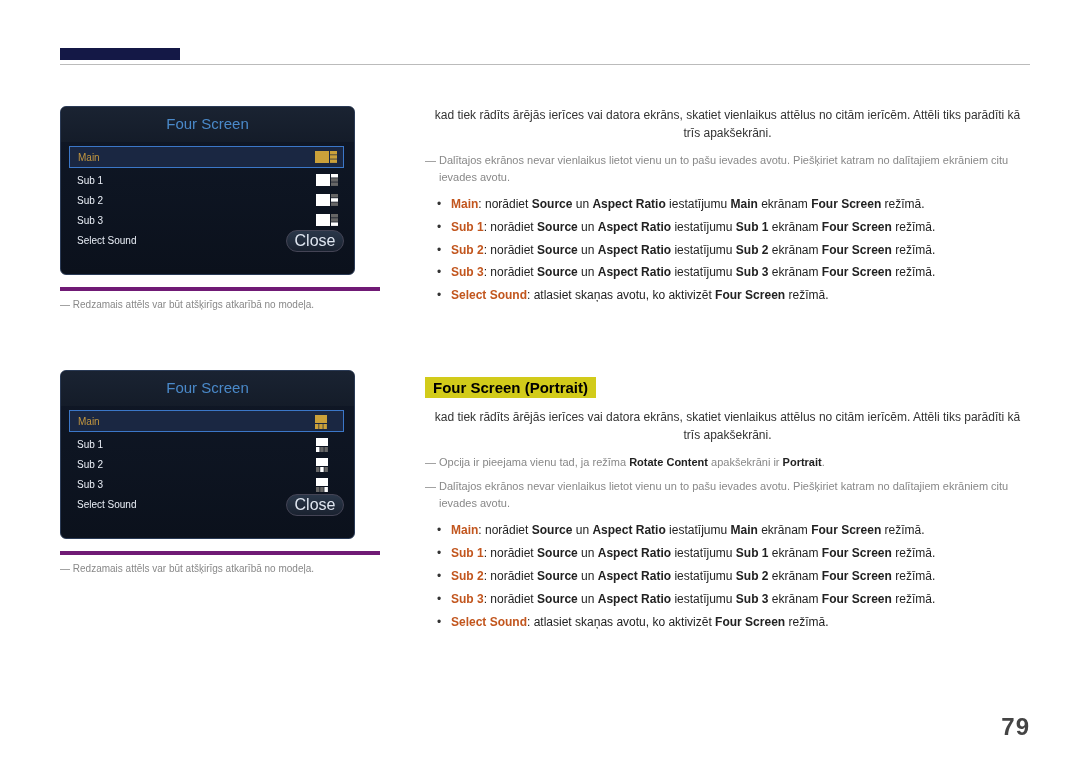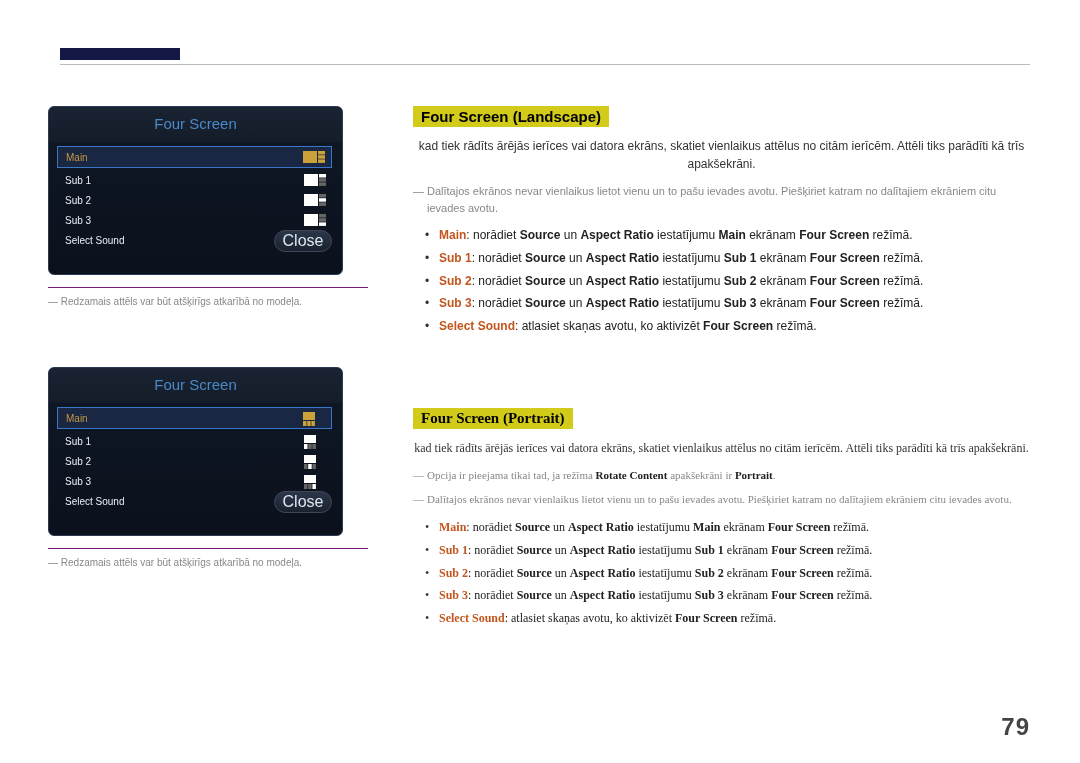--- a/index.html
+++ b/index.html
@@ -6,21 +6,21 @@
   body {
     width: 1080px;
     height: 763px;
     background: #ffffff;
     font-family: Arial, sans-serif;
     color: #222;
     position: relative;
     font-size: 11px;
   }
   .page {
-    padding: 48px 50px 40px 48px;
+    padding: 48px 50px 40px 60px;
     position: relative;
     height: 100%;
   }
   .header-rule {
     border-top: 1px solid #bbb;
     position: absolute;
     top: 64px; left: 60px; right: 50px;
   }
   .header-bar {
     position: absolute;
@@ -32,21 +32,21 @@
     display: flex;
     gap: 30px;
     padding-top: 58px;
   }
   .col-left { width: 335px; flex-shrink: 0; }
   .col-right { flex: 1; }
   .section { margin-bottom: 46px; }
   .caption {
     font-size: 10px;
     color: #888;
-    border-top: 1px solid #701a75;
+    border-top: 4px solid #701a75;
     padding-top: 8px;
     margin-top: 12px;
     width: 320px;
   }
   .caption::before { content: "― "; color: #888; }
   
   .osd {
     width: 295px;
     background: linear-gradient(#101827, #0b111c);
     border: 1px solid #2a3a55;
@@ -270,37 +270,36 @@
             <div class="osd-close">Close</div>
           </div>
         </div>
         <div class="caption">Redzamais attēls var būt atšķirīgs atkarībā no modeļa.</div>
       </div>
     </div>
 
     <div class="col-right">
 
       <div class="right-section">
-        <div class="heading">Four Screen (Landscape)</div>
         <div class="lead">kad tiek rādīts ārējās ierīces vai datora ekrāns, skatiet vienlaikus attēlus no citām ierīcēm. Attēli tiks parādīti kā trīs apakšekrāni.</div>
         <div class="note">Dalītajos ekrānos nevar vienlaikus lietot vienu un to pašu ievades avotu. Piešķiriet katram no dalītajiem ekrāniem citu ievades avotu.</div>
         <ul class="bullets" id="land-list">
             <li><span class="orange">Main</span>: norādiet <span class="bold">Source</span> un <span class="bold">Aspect Ratio</span> iestatījumu <span class="bold">Main</span> ekrānam <span class="bold">Four Screen</span> režīmā.</li>
             <li><span class="orange">Sub 1</span>: norādiet <span class="bold">Source</span> un <span class="bold">Aspect Ratio</span> iestatījumu <span class="bold">Sub 1</span> ekrānam <span class="bold">Four Screen</span> režīmā.</li>
             <li><span class="orange">Sub 2</span>: norādiet <span class="bold">Source</span> un <span class="bold">Aspect Ratio</span> iestatījumu <span class="bold">Sub 2</span> ekrānam <span class="bold">Four Screen</span> režīmā.</li>
             <li><span class="orange">Sub 3</span>: norādiet <span class="bold">Source</span> un <span class="bold">Aspect Ratio</span> iestatījumu <span class="bold">Sub 3</span> ekrānam <span class="bold">Four Screen</span> režīmā.</li>
             <li><span class="orange">Select Sound</span>: atlasiet skaņas avotu, ko aktivizēt <span class="bold">Four Screen</span> režīmā.</li>
           </ul>
       </div>
 
-      <div class="right-section" style="margin-top:70px;font-family:Liberation Serif, serif;">
+      <div class="right-section" style="margin-top:70px;">
         <div class="heading">Four Screen (Portrait)</div>
         <div class="lead">kad tiek rādīts ārējās ierīces vai datora ekrāns, skatiet vienlaikus attēlus no citām ierīcēm. Attēli tiks parādīti kā trīs apakšekrāni.</div>
         <div class="note">
-          <span>Opcija ir pieejama tikai tad, ja režīma </span><span class="bold">Rotate Content</span><span> apakšekrāni ir </span><span class="bold">Portrait</span><span>.</span>
+          <span>Opcija ir pieejama vienu tad, ja režīma </span><span class="bold">Rotate Content</span><span> apakšekrāni ir </span><span class="bold">Portrait</span><span>.</span>
         </div>
         <div class="note">Dalītajos ekrānos nevar vienlaikus lietot vienu un to pašu ievades avotu. Piešķiriet katram no dalītajiem ekrāniem citu ievades avotu.</div>
         <ul class="bullets" id="port-list">
             <li><span class="orange">Main</span>: norādiet <span class="bold">Source</span> un <span class="bold">Aspect Ratio</span> iestatījumu <span class="bold">Main</span> ekrānam <span class="bold">Four Screen</span> režīmā.</li>
             <li><span class="orange">Sub 1</span>: norādiet <span class="bold">Source</span> un <span class="bold">Aspect Ratio</span> iestatījumu <span class="bold">Sub 1</span> ekrānam <span class="bold">Four Screen</span> režīmā.</li>
             <li><span class="orange">Sub 2</span>: norādiet <span class="bold">Source</span> un <span class="bold">Aspect Ratio</span> iestatījumu <span class="bold">Sub 2</span> ekrānam <span class="bold">Four Screen</span> režīmā.</li>
             <li><span class="orange">Sub 3</span>: norādiet <span class="bold">Source</span> un <span class="bold">Aspect Ratio</span> iestatījumu <span class="bold">Sub 3</span> ekrānam <span class="bold">Four Screen</span> režīmā.</li>
             <li><span class="orange">Select Sound</span>: atlasiet skaņas avotu, ko aktivizēt <span class="bold">Four Screen</span> režīmā.</li>
           </ul>
       </div>

